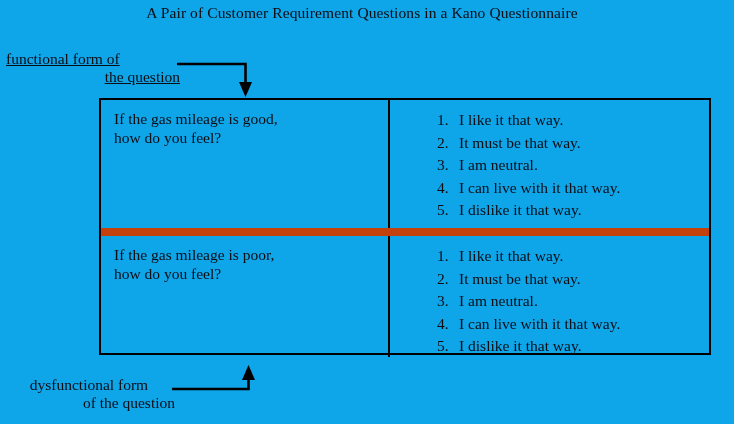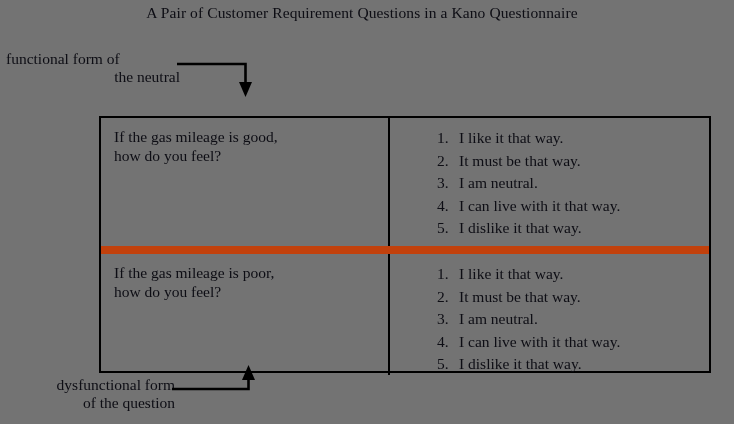--- a/index.html
+++ b/index.html
@@ -4,21 +4,21 @@
 <style>
   html, body {
     margin: 0;
     padding: 0;
     background: #ffffff;
   }
   #canvas {
     position: relative;
     width: 734px;
     height: 424px;
-    background: #737373;
+    background: #0ea5e9;
     font-family: "Liberation Serif", "DejaVu Serif", serif;
     color: #0d0d14;
     overflow: hidden;
   }
 
   
   #title {
     position: absolute;
     left: 0;
     top: 4px;
@@ -35,48 +35,49 @@
     position: absolute;
     font-size: 15.5px;
     line-height: 17.5px;
     white-space: nowrap;
   }
   #label-functional {
     left: 6px;
     top: 50px;
     width: 176px;
     text-align: right;
+    text-decoration: underline;
   }
   #label-functional .l1 { display: block; text-align: left; }
   #label-functional .l2 { display: block; text-align: right; padding-right: 2px; }
 
   #label-dysfunctional {
     left: 3px;
     top: 376px;
     width: 172px;
     text-align: right;
   }
-  #label-dysfunctional .l1 { display: block; text-align: right; }
+  #label-dysfunctional .l1 { display: block; text-align: center; }
   #label-dysfunctional .l2 { display: block; padding-right: 0px; }
 
   
   #arrows {
     position: absolute;
     left: 0;
     top: 0;
     width: 734px;
     height: 424px;
     pointer-events: none;
   }
 
   
   #qtable {
     position: absolute;
     left: 99px;
-    top: 116px;
+    top: 98px;
     width: 612px;
     height: 257px;
     border: 2px solid #000000;
     border-collapse: collapse;
     box-sizing: border-box;
   }
   .row {
     position: absolute;
     left: 0;
     width: 100%;
@@ -134,21 +135,21 @@
 </style>
 </head>
 <body>
 
 <div id="canvas">
 
   <div id="title">A Pair of Customer Requirement Questions in a Kano Questionnaire</div>
 
   <div class="side-label" id="label-functional">
     <span class="l1">functional form of</span>
-    <span class="l2">the neutral</span>
+    <span class="l2">the question</span>
   </div>
 
   <div class="side-label" id="label-dysfunctional">
     <span class="l1">dysfunctional form</span>
     <span class="l2">of the question</span>
   </div>
 
   <svg id="arrows" viewBox="0 0 734 424" width="734" height="424">
 
     <g>

